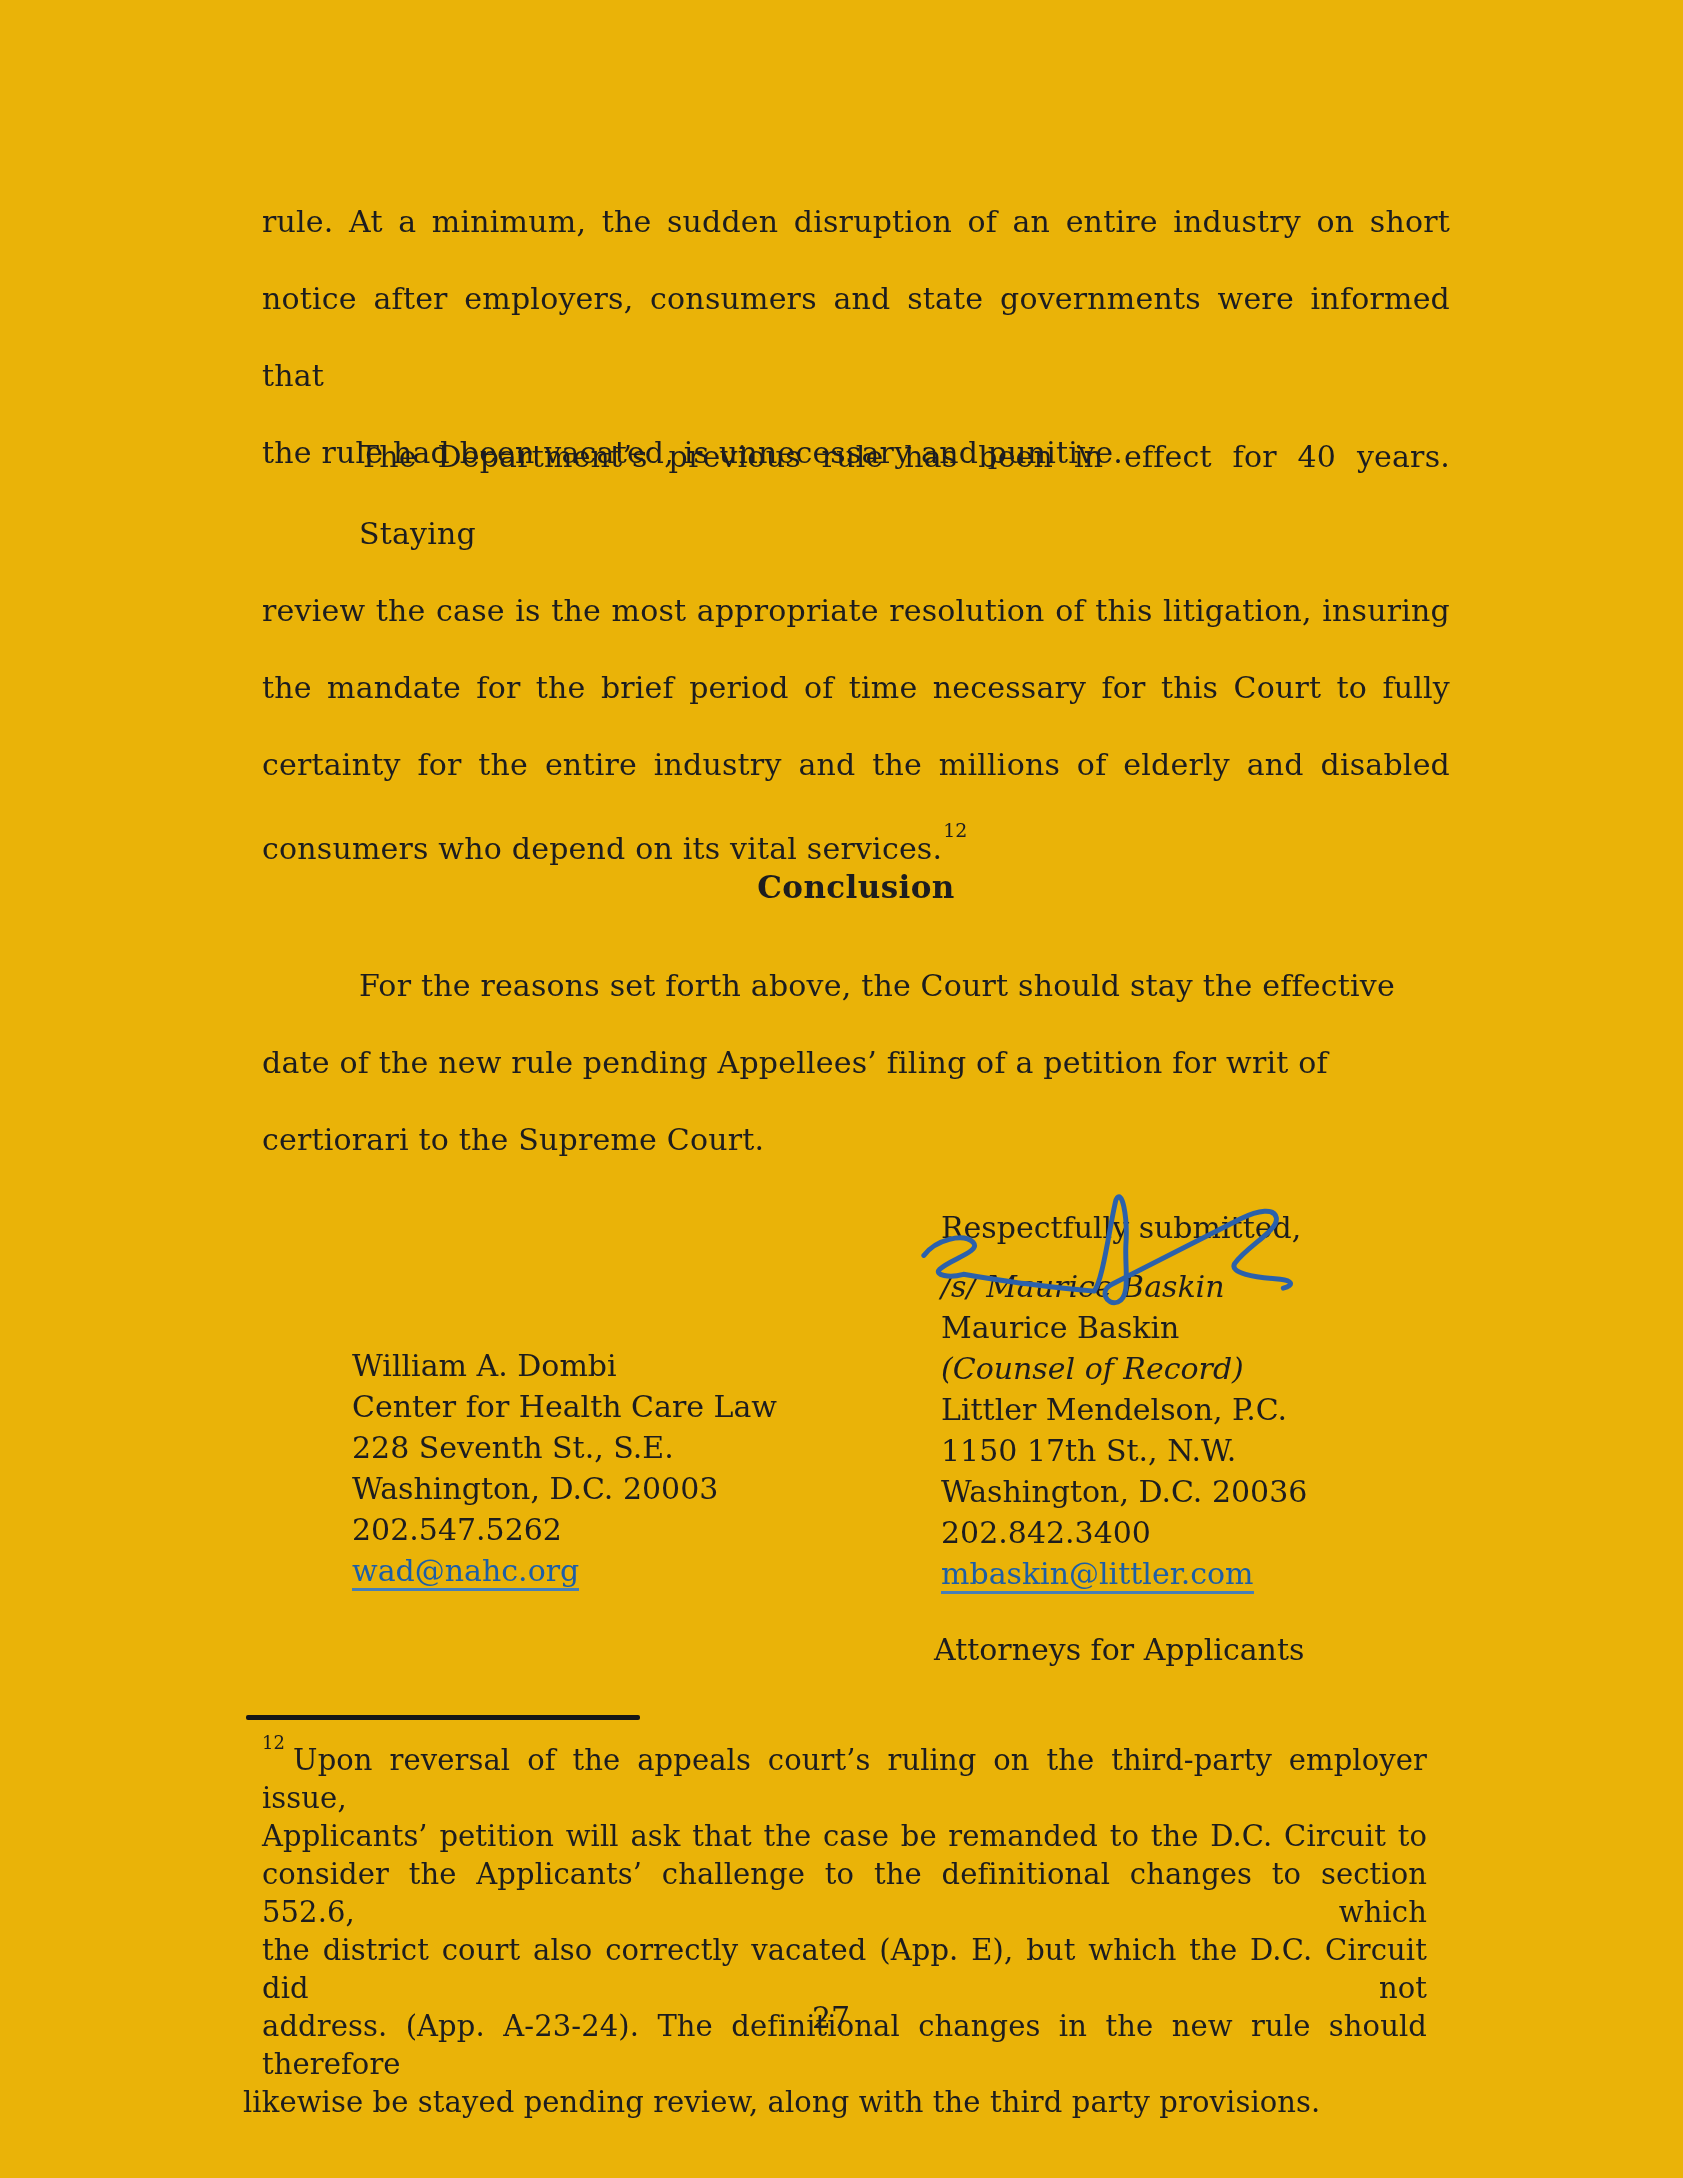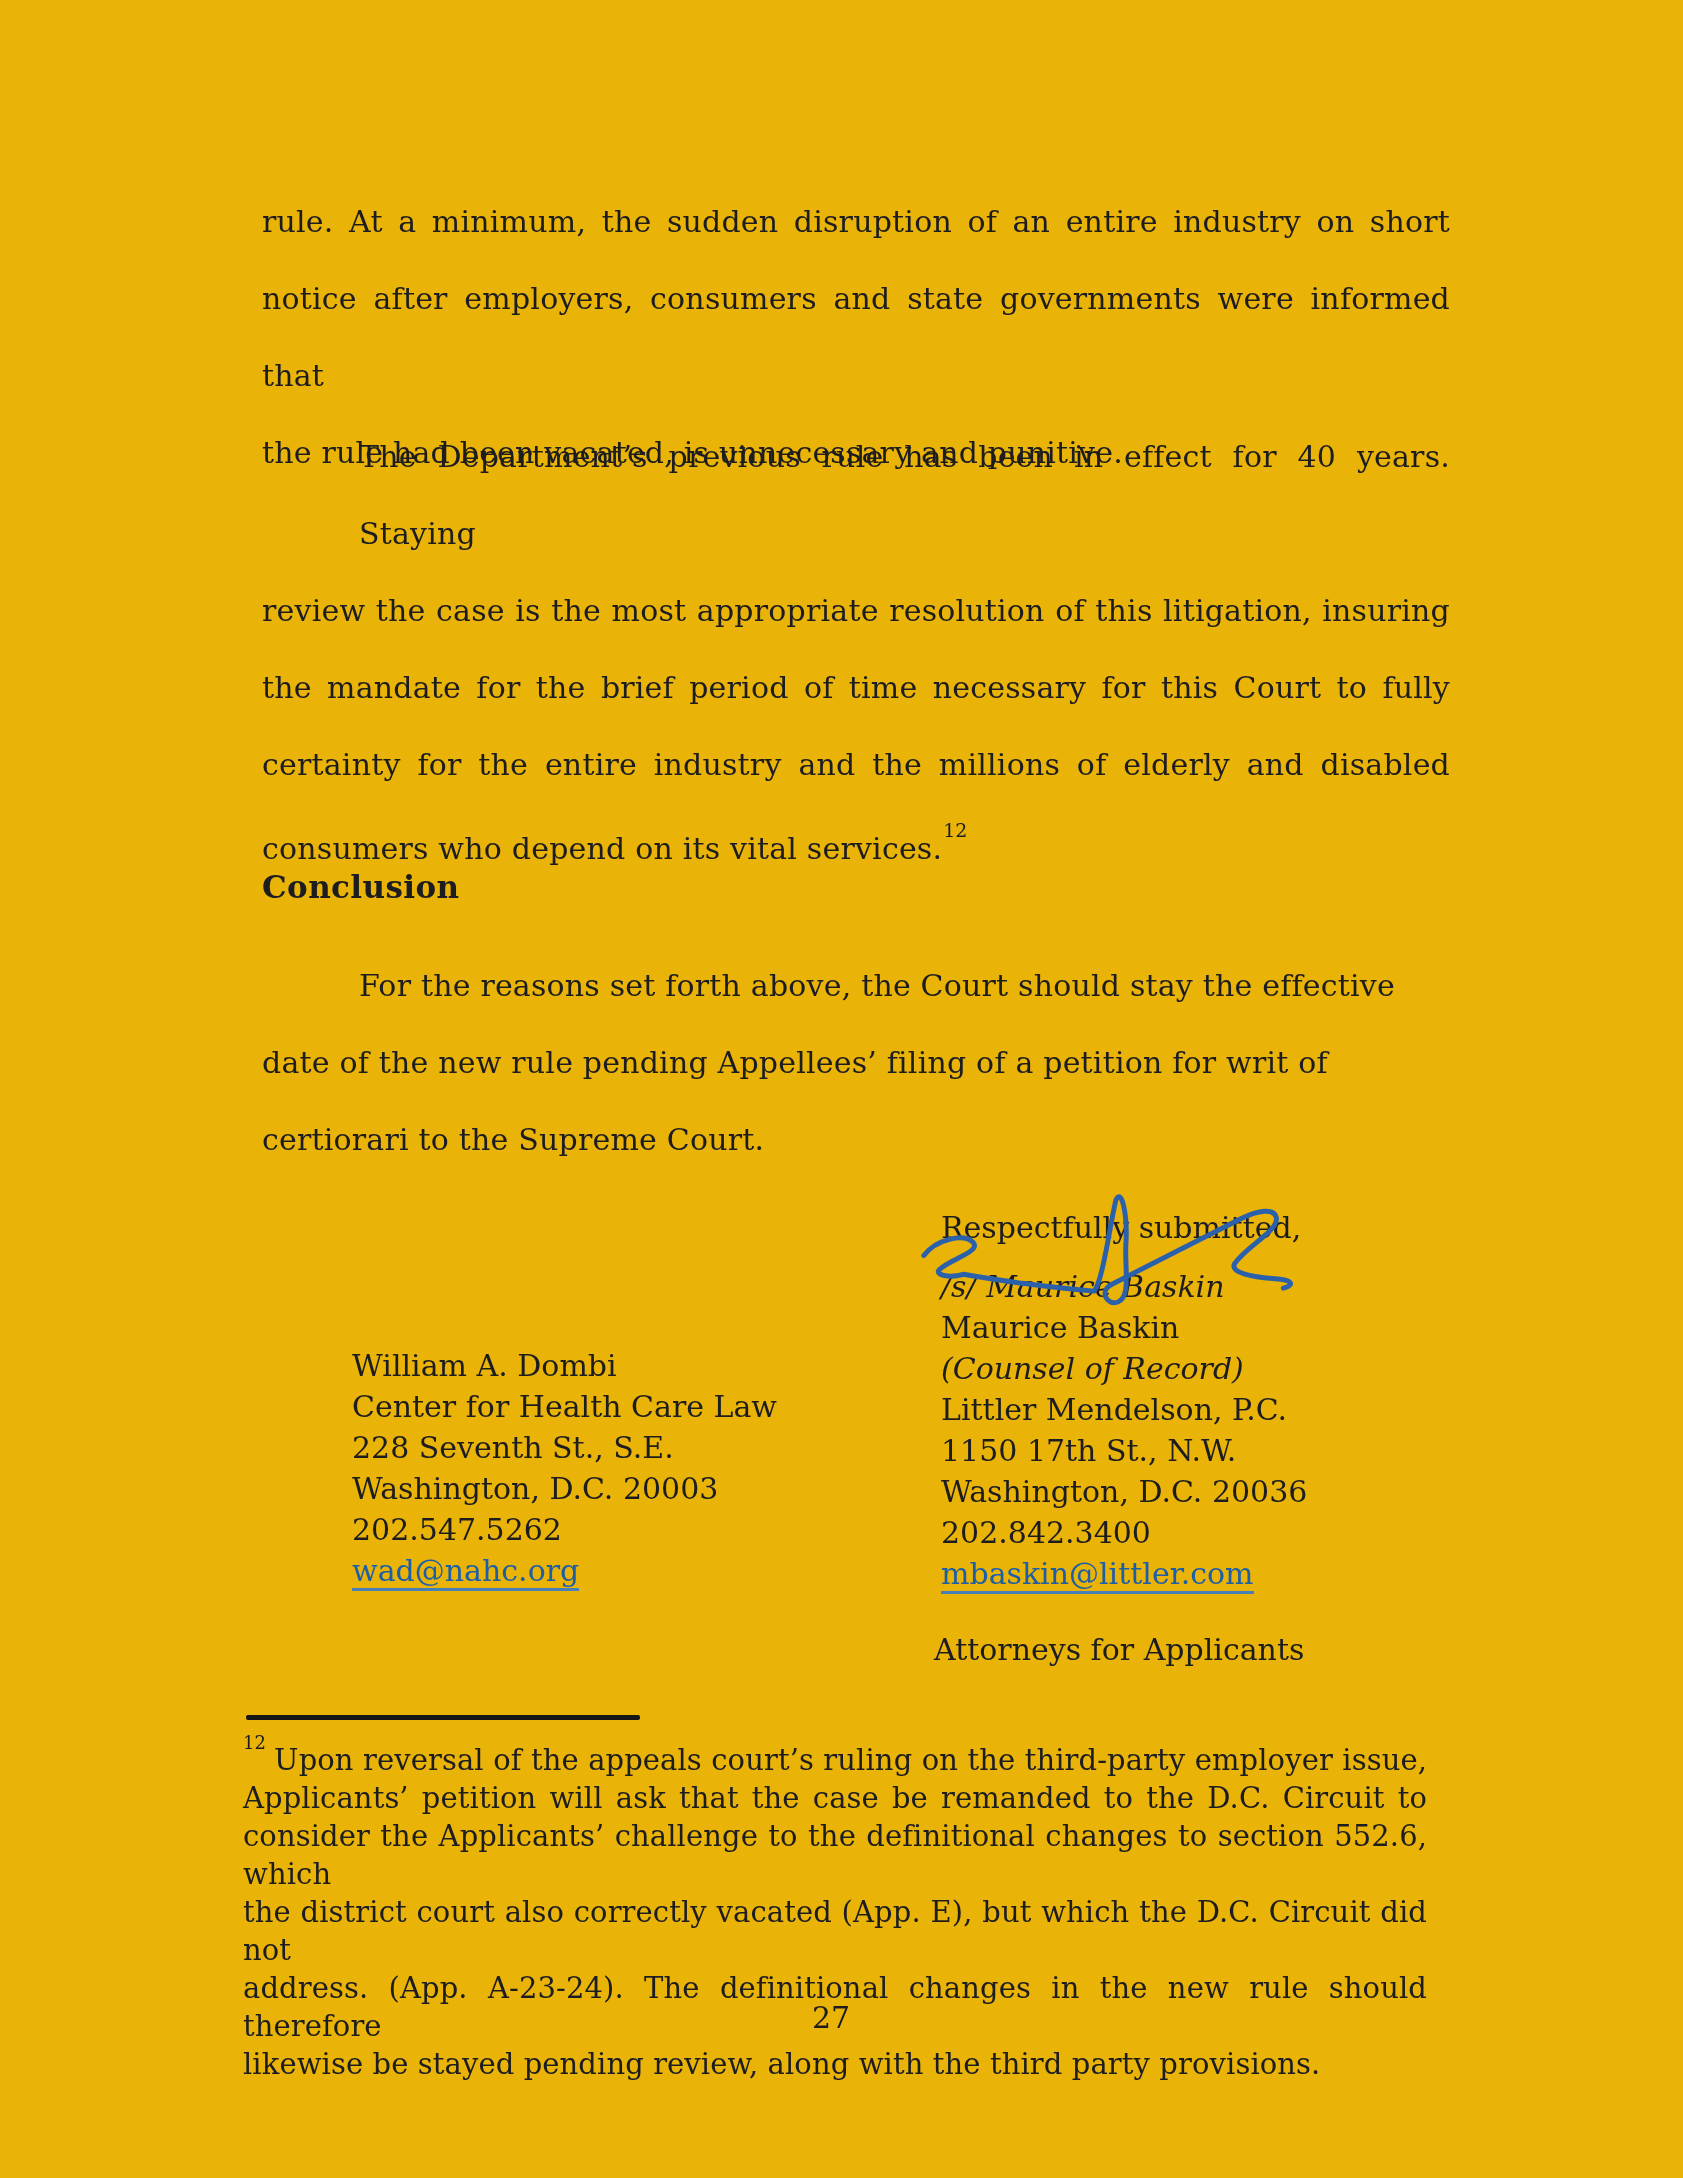--- a/index.html
+++ b/index.html
@@ -14,21 +14,21 @@
   }
   .para{
     position:absolute;left:262px;width:1188px;
     font-size:30px;line-height:77px;letter-spacing:0.2px;
   }
   .jline{text-align:justify;text-align-last:justify;}
   .nline{text-align:left;text-align-last:left;}
   .indent{padding-left:97px;}
   .heading{
     position:absolute;left:262px;width:1188px;
-    font-weight:bold;font-size:31px;letter-spacing:0.4px;
+    text-align:center;font-weight:bold;font-size:31px;letter-spacing:0.4px;
   }
   .sigblock{position:absolute;font-size:30px;line-height:41px;}
   .col{position:absolute;font-size:30px;line-height:41px;}
   .cline{white-space:nowrap;}
   .italic{font-style:italic;}
   .link{
     color:#1d5fa7;
     text-decoration:none;
     border-bottom:3px solid #477fb7;
     display:inline-block;
@@ -38,21 +38,21 @@
   }
   .fnref{
     font-size:19px;position:relative;top:-11px;letter-spacing:0;
     margin-left:1px;
   }
   .fnsep{position:absolute;left:246px;top:1715px;width:394px;height:5px;background:#161616;border-radius:2px;}
   .footnote{
     position:absolute;left:243px;top:1734px;width:1184px;
     font-size:29px;line-height:38px;letter-spacing:0.1px;
   }
-  .fnline{text-align:justify;text-align-last:justify;}
+  .fnline{text-align:justify;text-align-last:justify;margin-left:19px;}
   .fnlast{text-align:left;text-align-last:left;}
   .fnmark{font-size:18px;position:relative;top:-10px;margin-right:8px;}
   .pagenum{position:absolute;left:752px;top:2000px;width:158px;text-align:center;font-size:30px;}
   .sigsvg{position:absolute;left:906px;top:1186px;width:406px;height:131px;z-index:5;}
 </style>
 </head>
 <body>
 
 <div class="page">
 

